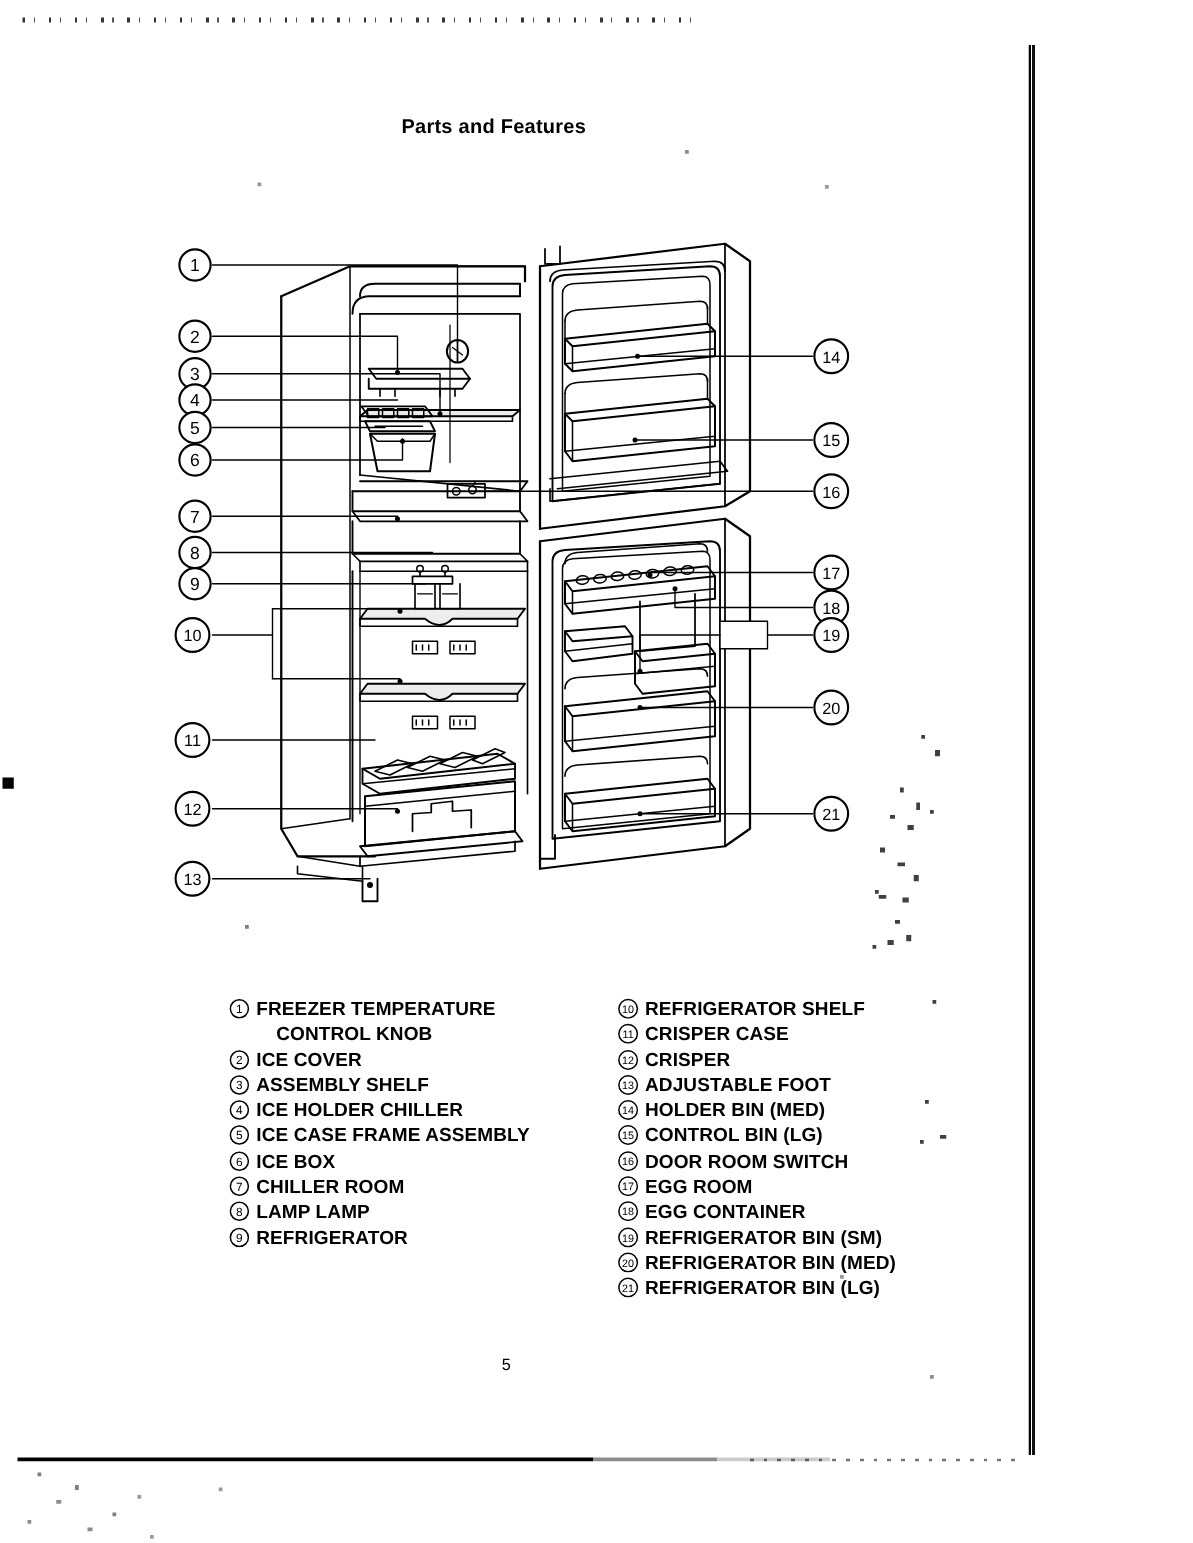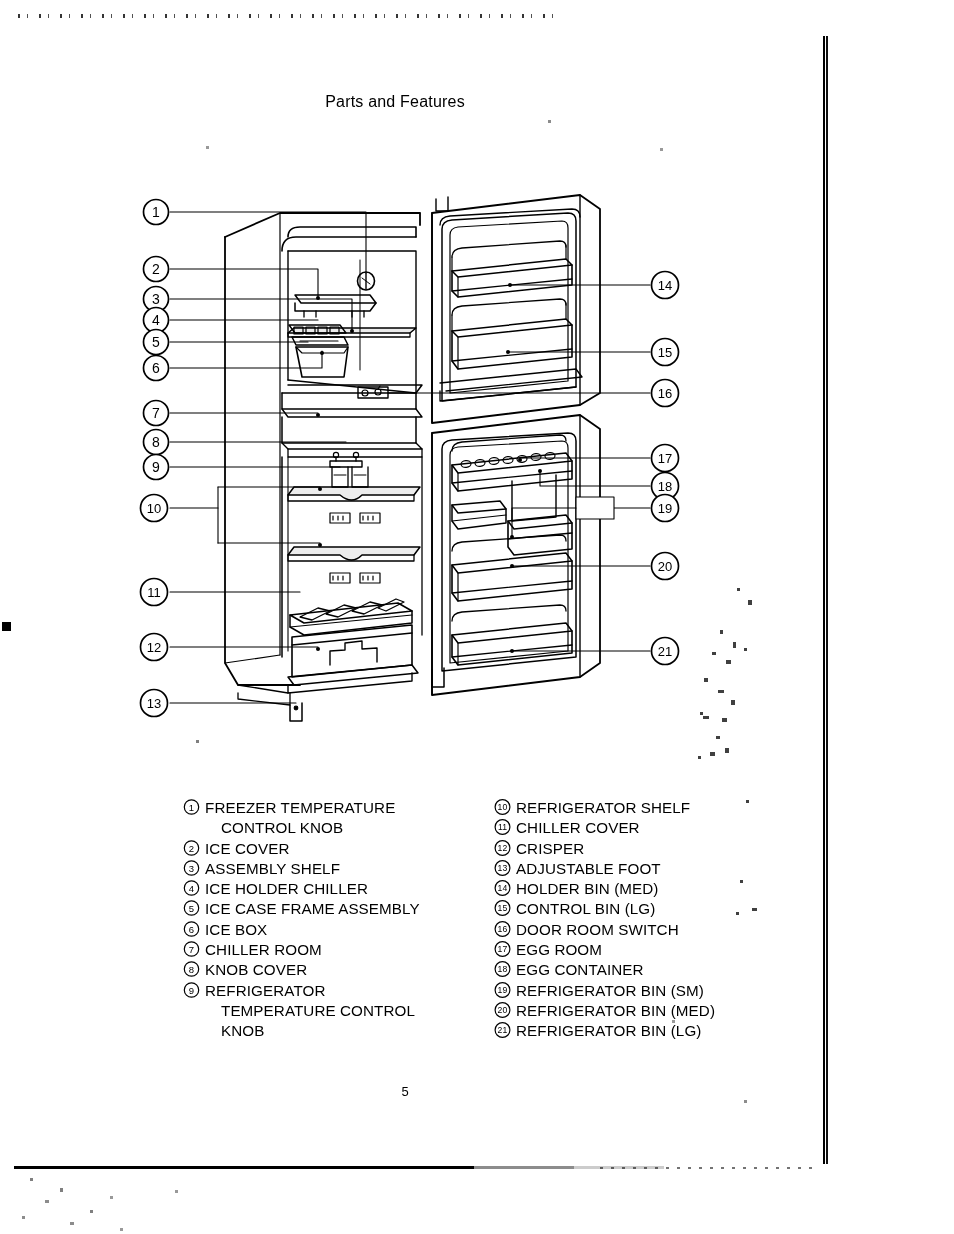--- a/index.html
+++ b/index.html
@@ -17,39 +17,39 @@
   .scan-bottom-line{position:absolute;left:14px;top:1166px;width:650px;height:3px;
     background:linear-gradient(90deg,#000 0 460px,rgba(0,0,0,.45) 460px 560px,
       rgba(0,0,0,.2) 560px 650px);}
   .scan-bottom-line2{position:absolute;left:600px;top:1167px;width:220px;height:2px;
     background:repeating-linear-gradient(90deg,rgba(0,0,0,.55) 0 3px,transparent 3px 11px);}
   .speck{position:absolute;background:#000;opacity:.75;}
   .sq-left{position:absolute;left:2px;top:622px;width:9px;height:9px;background:#000;}
 
   
   .doc-title{position:absolute;left:0;top:93px;width:790px;text-align:center;
-    font-size:16px;font-weight:normal;letter-spacing:.2px;}
+    font-size:16px;font-weight:bold;letter-spacing:.2px;}
   .page-num{position:absolute;left:0;top:1084px;width:810px;text-align:center;
     font-size:13px;}
 
   
   .diagram{position:absolute;left:0px;top:165px;width:790px;height:580px;}
   .diagram svg{display:block;}
 
   
   .legend{position:absolute;left:183px;top:798px;width:560px;
     display:flex;gap:60px;align-items:flex-start;}
   .legend-col{display:flex;flex-direction:column;}
   .legend-col.left{width:252px;}
   .legend-col.right{width:250px;}
   .leg-row{display:flex;align-items:flex-start;font-size:15.2px;
     line-height:20.3px;letter-spacing:.1px;white-space:nowrap;}
   .leg-num{flex:0 0 auto;width:19px;}
   .leg-num svg{display:block;}
-  .leg-txt{padding-left:3px;}
+  .leg-txt{padding-left:3px;font-weight:bold;}
   .leg-txt .cont{display:block;padding-left:16px;}
 </style>
 </head>
 <body>
 
 <div class="page">
 
   <div class="scan-top-dots"></div>
   <div class="scan-right-edge"></div>
   <div class="scan-bottom-line"></div>
@@ -450,32 +450,31 @@
         </span>
         <span class="leg-txt">CHILLER ROOM</span>
       </div>
       <div class="leg-row">
         <span class="leg-num">
           <svg width="17" height="17" viewBox="0 0 17 17">
               <circle cx="8.5" cy="9" r="7.2" fill="#fff" stroke="#000" stroke-width="1.2"></circle>
               <text x="8.5" y="12.6" font-family="Liberation Sans, sans-serif" font-size="9.5" text-anchor="middle">8</text>
             </svg>
         </span>
-        <span class="leg-txt">KNOB COVER</span>
+        <span class="leg-txt">LAMP LAMP</span>
       </div>
       <div class="leg-row">
         <span class="leg-num">
           <svg width="17" height="17" viewBox="0 0 17 17">
               <circle cx="8.5" cy="9" r="7.2" fill="#fff" stroke="#000" stroke-width="1.2"></circle>
               <text x="8.5" y="12.6" font-family="Liberation Sans, sans-serif" font-size="9.5" text-anchor="middle">9</text>
             </svg>
         </span>
         <span class="leg-txt">
           <span>REFRIGERATOR</span>
-          <span class="cont">TEMPERATURE CONTROL<br>KNOB</span>
         </span>
       </div>
     </div>
 
     <div class="legend-col right">
       <div class="leg-row">
         <span class="leg-num">
           <svg width="17" height="17" viewBox="0 0 17 17">
               <circle cx="8.5" cy="9" r="7.4" fill="#fff" stroke="#000" stroke-width="1.2"></circle>
               <text x="8.5" y="12.4" font-family="Liberation Sans, sans-serif" font-size="8.6" text-anchor="middle">10</text>
@@ -483,21 +482,21 @@
         </span>
         <span class="leg-txt">REFRIGERATOR SHELF</span>
       </div>
       <div class="leg-row">
         <span class="leg-num">
           <svg width="17" height="17" viewBox="0 0 17 17">
               <circle cx="8.5" cy="9" r="7.4" fill="#fff" stroke="#000" stroke-width="1.2"></circle>
               <text x="8.5" y="12.4" font-family="Liberation Sans, sans-serif" font-size="8.6" text-anchor="middle">11</text>
             </svg>
         </span>
-        <span class="leg-txt">CHILLER COVER</span>
+        <span class="leg-txt">CRISPER CASE</span>
       </div>
       <div class="leg-row">
         <span class="leg-num">
           <svg width="17" height="17" viewBox="0 0 17 17">
               <circle cx="8.5" cy="9" r="7.4" fill="#fff" stroke="#000" stroke-width="1.2"></circle>
               <text x="8.5" y="12.4" font-family="Liberation Sans, sans-serif" font-size="8.6" text-anchor="middle">12</text>
             </svg>
         </span>
         <span class="leg-txt">CRISPER</span>
       </div>

